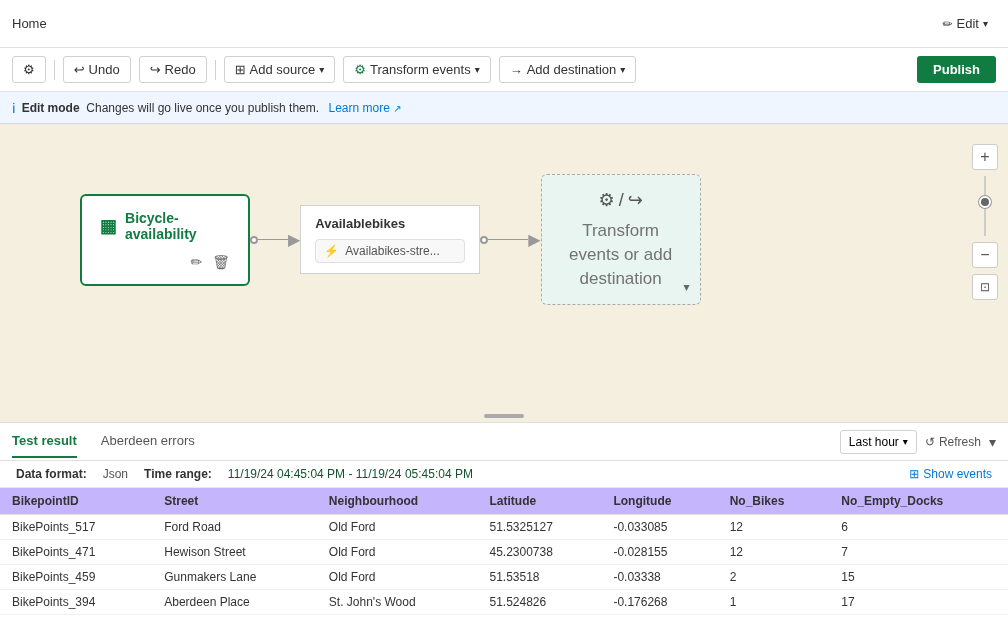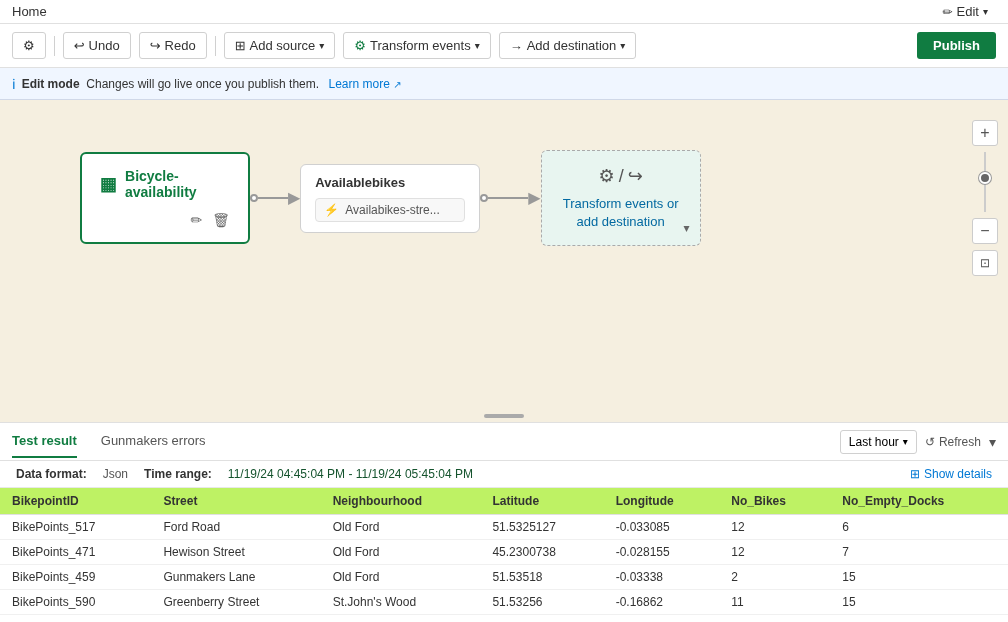--- a/index.html
+++ b/index.html
@@ -1,19 +1,19 @@
 <!DOCTYPE html>
 <html><head>
   <meta charset="utf-8">
   <style>
     * { box-sizing: border-box; margin: 0; padding: 0; }
     body { font-family: 'Segoe UI', sans-serif; font-size: 13px; background: #fff; width: 1008px; height: 622px; overflow: hidden; display: flex; flex-direction: column; }
 
     
-    .top-bar { display: flex; align-items: center; justify-content: space-between; padding: 0 12px; height: 24px; border-bottom: 1px solid #e0e0e0; background: #fff; }
+    .top-bar { display: flex; align-items: center; justify-content: space-between; padding: 0 12px; height: 48px; border-bottom: 1px solid #e0e0e0; background: #fff; }
     .top-bar-left { display: flex; align-items: center; gap: 4px; }
     .breadcrumb { font-size: 13px; color: #333; font-weight: 400; }
     .top-bar-right { display: flex; align-items: center; gap: 6px; }
     .edit-btn { display: flex; align-items: center; gap: 4px; font-size: 13px; color: #333; border: none; background: none; cursor: pointer; padding: 4px 8px; }
     .pencil-icon { font-size: 12px; }
 
     
     .toolbar { display: flex; align-items: center; gap: 8px; padding: 6px 12px; border-bottom: 1px solid #e0e0e0; background: #fff; height: 44px; }
     .toolbar-btn { display: flex; align-items: center; gap: 4px; font-size: 13px; border: 1px solid #d0d0d0; background: #fff; cursor: pointer; padding: 5px 10px; border-radius: 3px; color: #333; }
     .toolbar-divider { width: 1px; height: 20px; background: #d0d0d0; }
@@ -28,28 +28,28 @@
     .canvas { flex: 1; background: #f5efe0; position: relative; overflow: hidden; min-height: 0; }
 
     
     .flow-container { position: absolute; top: 50px; left: 80px; display: flex; align-items: center; gap: 0; }
 
     .node-source { background: #fff; border: 2px solid #107c41; border-radius: 6px; padding: 14px 18px; width: 170px; position: relative; }
     .node-source-header { display: flex; align-items: center; gap: 8px; color: #107c41; font-size: 14px; font-weight: 600; }
     .node-source-actions { display: flex; gap: 10px; justify-content: flex-end; margin-top: 12px; }
     .node-action-btn { background: none; border: none; cursor: pointer; font-size: 14px; color: #666; }
 
-    .node-stream { background: #fff; border: 1px solid #d0d0d0; border-radius: 6px; padding: 10px 14px; width: 180px; position: relative; }
+    .node-stream { background: #fff; border: 1px solid #d0d0d0; border-radius: 0; padding: 10px 14px; width: 180px; position: relative; }
     .node-stream-title { font-size: 13px; font-weight: 600; color: #333; margin-bottom: 8px; }
     .node-stream-item { display: flex; align-items: center; gap: 6px; font-size: 12px; color: #555; background: #f8f8f8; border: 1px solid #e0e0e0; border-radius: 4px; padding: 4px 8px; }
     .stream-icon { color: #107c41; font-size: 12px; }
 
     .node-destination { background: #e8f5f0; border: 1px dashed #aaa; border-radius: 6px; padding: 14px 18px; width: 160px; text-align: center; position: relative; }
     .node-dest-icons { display: flex; align-items: center; justify-content: center; gap: 4px; font-size: 18px; color: #555; margin-bottom: 8px; }
-    .node-dest-text { font-size: 13px; color: #0369a1; font-weight: 500; line-height: 1.4; }
+    .node-dest-text { font-size: 17px; color: #737373; font-weight: 500; line-height: 1.4; }
     .node-dest-chevron { position: absolute; bottom: 10px; right: 10px; font-size: 12px; color: #666; }
 
     
     .connector { display: flex; align-items: center; }
     .line { height: 1.5px; background: #999; }
     .line-short { width: 30px; }
     .line-medium { width: 40px; }
     .dot { width: 8px; height: 8px; border-radius: 50%; background: #fff; border: 2px solid #999; }
 
     
@@ -74,21 +74,21 @@
     .data-info { display: flex; align-items: center; gap: 16px; padding: 6px 16px; border-bottom: 1px solid #e8e8e8; font-size: 12px; }
     .data-format { font-weight: 600; color: #333; }
     .data-format-val { color: #555; }
     .time-range { font-weight: 700; color: #333; }
     .time-range-val { color: #14532d; }
     .show-details { margin-left: auto; display: flex; align-items: center; gap: 4px; font-size: 12px; color: #0078d4; cursor: pointer; }
 
     
     .table-container { overflow-y: auto; flex: 1; position: relative; }
     table { width: 100%; border-collapse: collapse; font-size: 12px; }
-    th { text-align: left; padding: 6px 12px; background: #bef264; border-bottom: 1px solid #e0e0e0; font-weight: 600; color: #333; position: sticky; top: 0; }
+    th { text-align: left; padding: 6px 12px; background: #c4b5fd; border-bottom: 1px solid #e0e0e0; font-weight: 600; color: #333; position: sticky; top: 0; }
     td { padding: 5px 12px; border-bottom: 1px solid #f0f0f0; color: #333; }
 
     
     .table-container::-webkit-scrollbar { width: 8px; }
     .table-container::-webkit-scrollbar-track { background: #f0f0f0; }
     .table-container::-webkit-scrollbar-thumb { background: #aaa; border-radius: 4px; }
 
     
     .canvas-scroll { position: absolute; bottom: 4px; left: 50%; transform: translateX(-50%); width: 40px; height: 4px; background: #aaa; border-radius: 2px; }
   </style>
@@ -210,21 +210,21 @@
   </div>
 </div>
 
 <div class="bottom-panel" style="height: 200px;">
 
   <div class="panel-tabs">
     <div class="panel-tab active">
       <span>Test result</span>
     </div>
     <div class="panel-tab">
-      <span>Gunmakers errors</span>
+      <span>Aberdeen errors</span>
     </div>
     <div class="panel-tab-actions">
       <div class="last-hour-select">
         <span>Last hour</span>
         <span style="font-size:10px">▾</span>
       </div>
       <button class="refresh-btn">
         <span>↺</span>
         <span>Refresh</span>
       </button>
@@ -232,21 +232,21 @@
     </div>
   </div>
 
   <div class="data-info">
     <span class="data-format">Data format:</span>
     <span class="data-format-val">Json</span>
     <span class="time-range">Time range:</span>
     <span class="time-range-val">11/19/24 04:45:04 PM - 11/19/24 05:45:04 PM</span>
     <div class="show-details">
       <span>⊞</span>
-      <span>Show details</span>
+      <span>Show events</span>
     </div>
   </div>
 
   <div class="table-container">
     <table>
       <thead>
         <tr>
           <th>BikepointID</th>
           <th>Street</th>
           <th>Neighbourhood</th>
@@ -278,29 +278,20 @@
           <tr>
             <td>BikePoints_459</td>
             <td>Gunmakers Lane</td>
             <td>Old Ford</td>
             <td>51.53518</td>
             <td>-0.03338</td>
             <td>2</td>
             <td>15</td>
           </tr>
           <tr>
-            <td>BikePoints_590</td>
-            <td>Greenberry Street</td>
-            <td>St.John's Wood</td>
-            <td>51.53256</td>
-            <td>-0.16862</td>
-            <td>11</td>
-            <td>15</td>
-          </tr>
-          <tr>
             <td>BikePoints_394</td>
             <td>Aberdeen Place</td>
             <td>St. John's Wood</td>
             <td>51.524826</td>
             <td>-0.176268</td>
             <td>1</td>
             <td>17</td>
           </tr>
         </tbody>
     </table>

